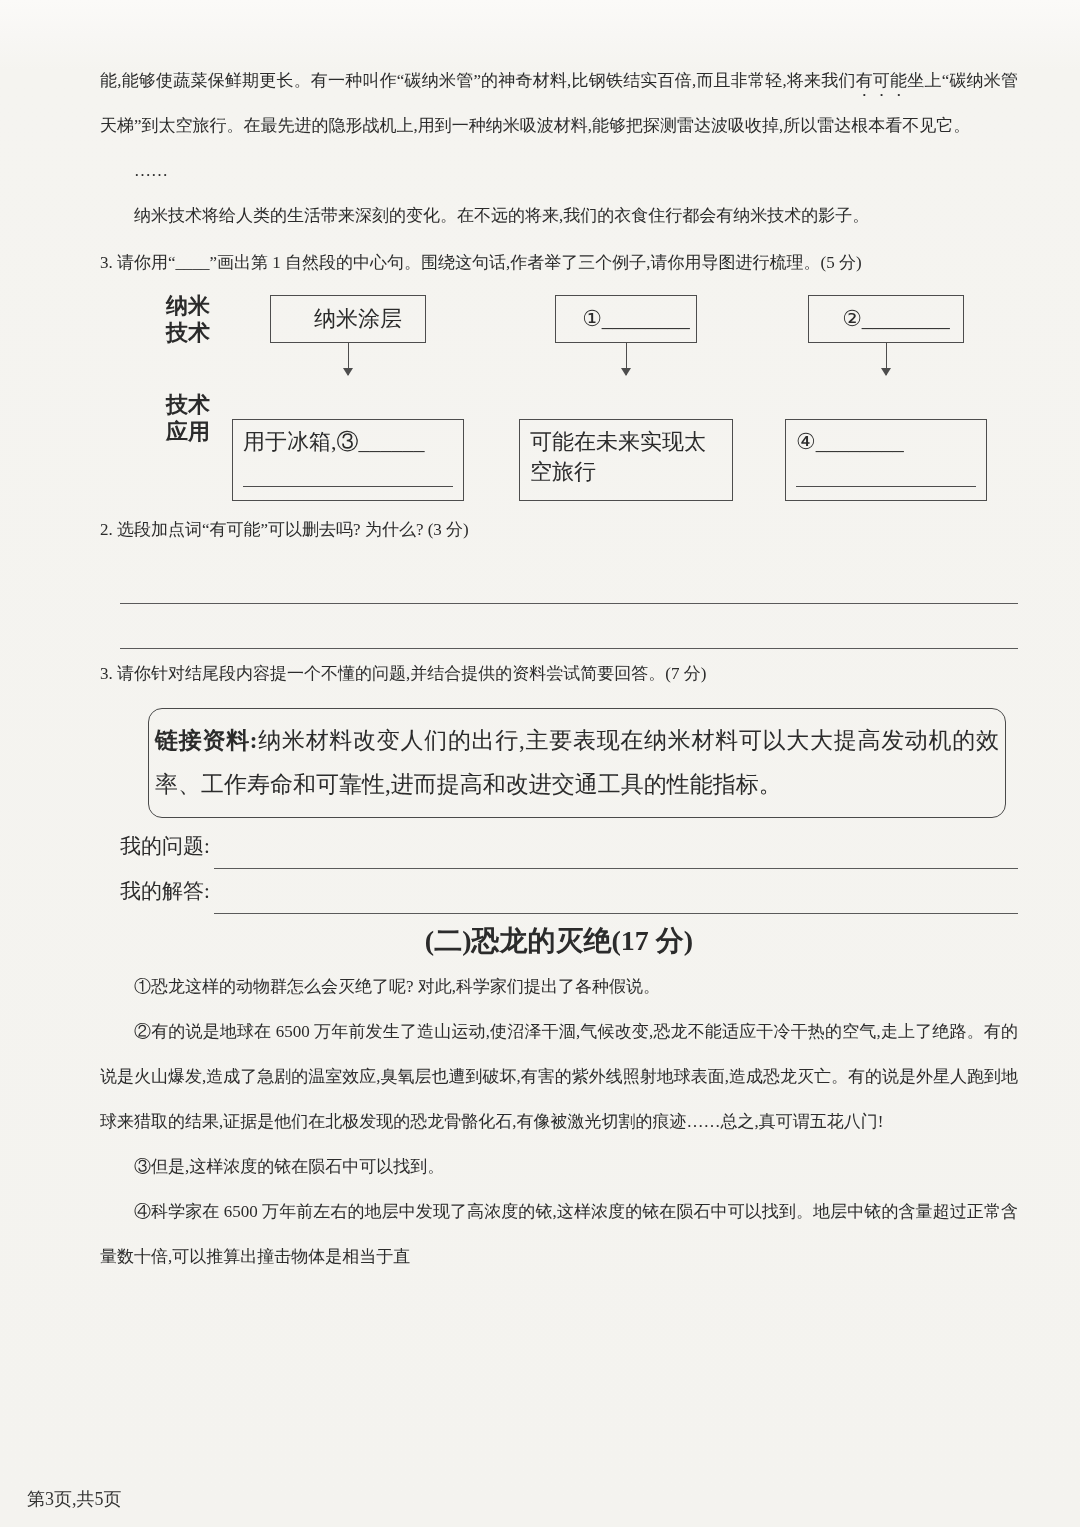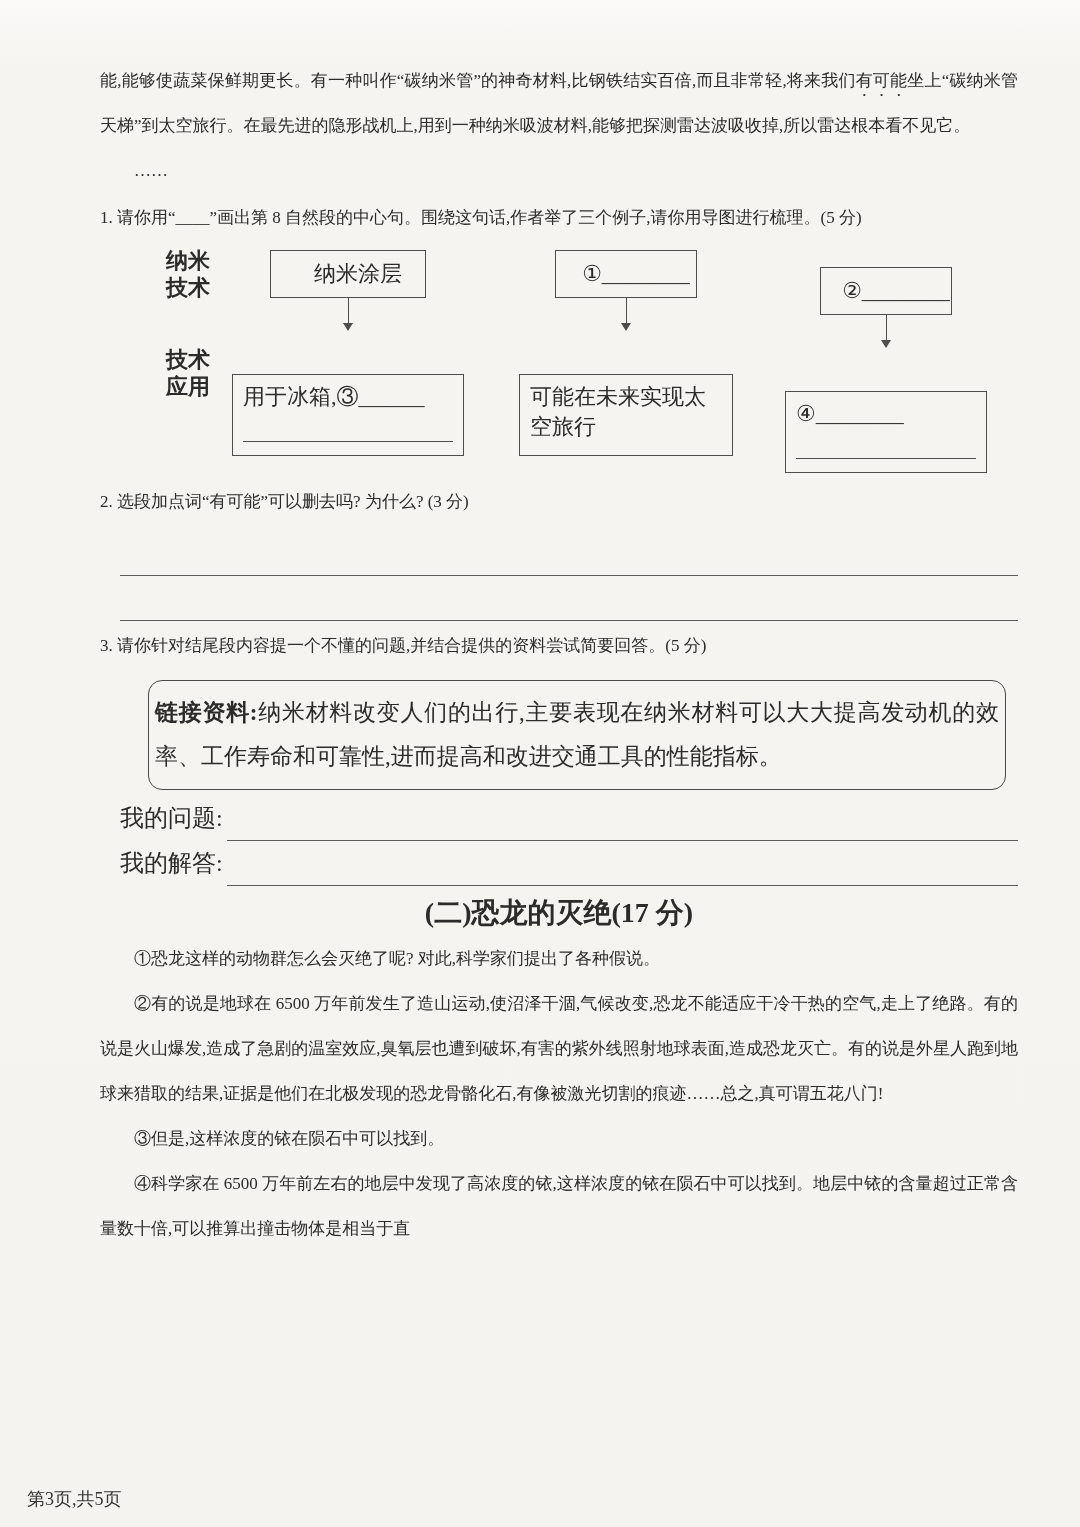--- a/index.html
+++ b/index.html
@@ -46,21 +46,21 @@
     margin-top: 44px;
   }
   .dbox-top {
     height: 48px;
     display: flex; align-items: center; justify-content: center;
     margin: 0 auto;
     padding-left: 20px;
   }
   .dcol1 .dbox-top { width: 156px; }
   .dcol2 .dbox-top { width: 142px; }
-  .dcol3 .dbox-top { width: 132px; margin-top: 17px; }
+  .dcol3 .dbox-top { width: 156px; }
   .darrow { width: 0; height: 32px; border-left: 1.6px solid #4d4d4d; margin: 0 auto; position: relative; }
   .darrow::after {
     content: ""; position: absolute; left: -5.5px; bottom: -1px;
     border-left: 5px solid transparent; border-right: 5px solid transparent;
     border-top: 8px solid #4d4d4d;
   }
   .dbox-bottom { min-height: 82px; padding: 7px 10px 8px 10px; }
   .box-blank { border-bottom: 1.3px solid #4d4d4d; height: 30px; }
 
   
@@ -71,21 +71,21 @@
   .link-box {
     border: 1.7px solid #4a4a4a;
     border-radius: 14px;
     margin: 12px 12px 6px 48px;
     padding: 10px 6px;
     font-size: 23px;
     line-height: 44px;
     text-align: justify;
   }
 
-  .my-row { display: flex; align-items: flex-end; height: 45px; margin-left: 20px; font-size: 24px; }
+  .my-row { display: flex; align-items: flex-end; height: 45px; margin-left: 20px; font-size: 21px; }
   .my-lbl { white-space: nowrap; line-height: 45px; }
   .my-line { flex: 1; border-bottom: 1.3px solid #5a5a5a; height: 100%; margin-left: 4px; }
 
   
   .s2title { font-size: 28px; font-weight: 700; text-align: center; line-height: 46px; margin-top: 4px; }
   .s2para { text-indent: 2em; }
 
   .page-footer {
     position: absolute; left: 0; bottom: 16px; width: 100%;
     text-align: left; font-size: 18px; color: #333; margin-left: 27px;
@@ -93,22 +93,23 @@
 </style>
 </head>
 <body>
 
 <div class="sheet">
 
   <p class="para"><span>能,能够使蔬菜保鲜期更长。有一种叫作“碳纳米管”的神奇材料,比钢铁结实百倍,而且非常轻,将来我们</span><span class="emph">有可能</span><span>坐上“碳纳米管天梯”到太空旅行。在最先进的隐形战机上,用到一种纳米吸波材料,能够把探测雷达波吸收掉,所以雷达根本看不见它。</span></p>
 
   <p class="para indent">……</p>
 
+  <p class="para indent">纳米技术将给人类的生活带来深刻的变化。在不远的将来,我们的衣食住行都会有纳米技术的影子。</p>
 
-  <div class="question">1. 请你用“____”画出第 8 自然段的中心句。围绕这句话,作者举了三个例子,请你用导图进行梳理。(5 分)</div>
+  <div class="question">3. 请你用“____”画出第 1 自然段的中心句。围绕这句话,作者举了三个例子,请你用导图进行梳理。(5 分)</div>
 
   <div class="diagram">
     <div class="dlabels">
       <div class="dlabel dlabel-top">纳米技术</div>
       <div class="dlabel dlabel-bottom">技术应用</div>
     </div>
 
     <div class="dcol dcol1">
       <div class="dbox dbox-top">纳米涂层</div>
       <div class="darrow"></div>
@@ -134,21 +135,21 @@
         <div class="box-blank"></div>
       </div>
     </div>
   </div>
 
   <div class="question">2. 选段加点词“有可能”可以删去吗? 为什么? (3 分)</div>
 
   <div class="answer-line first"></div>
   <div class="answer-line"></div>
 
-  <div class="question">3. 请你针对结尾段内容提一个不懂的问题,并结合提供的资料尝试简要回答。(5 分)</div>
+  <div class="question">3. 请你针对结尾段内容提一个不懂的问题,并结合提供的资料尝试简要回答。(7 分)</div>
 
   <div class="link-box"><span class="bold">链接资料:</span><span>纳米材料改变人们的出行,主要表现在纳米材料可以大大提高发动机的效率、工作寿命和可靠性,进而提高和改进交通工具的性能指标。</span></div>
 
   <div class="my-row">
     <span class="my-lbl">我的问题:</span>
     <span class="my-line"></span>
   </div>
   <div class="my-row">
     <span class="my-lbl">我的解答:</span>
     <span class="my-line"></span>

